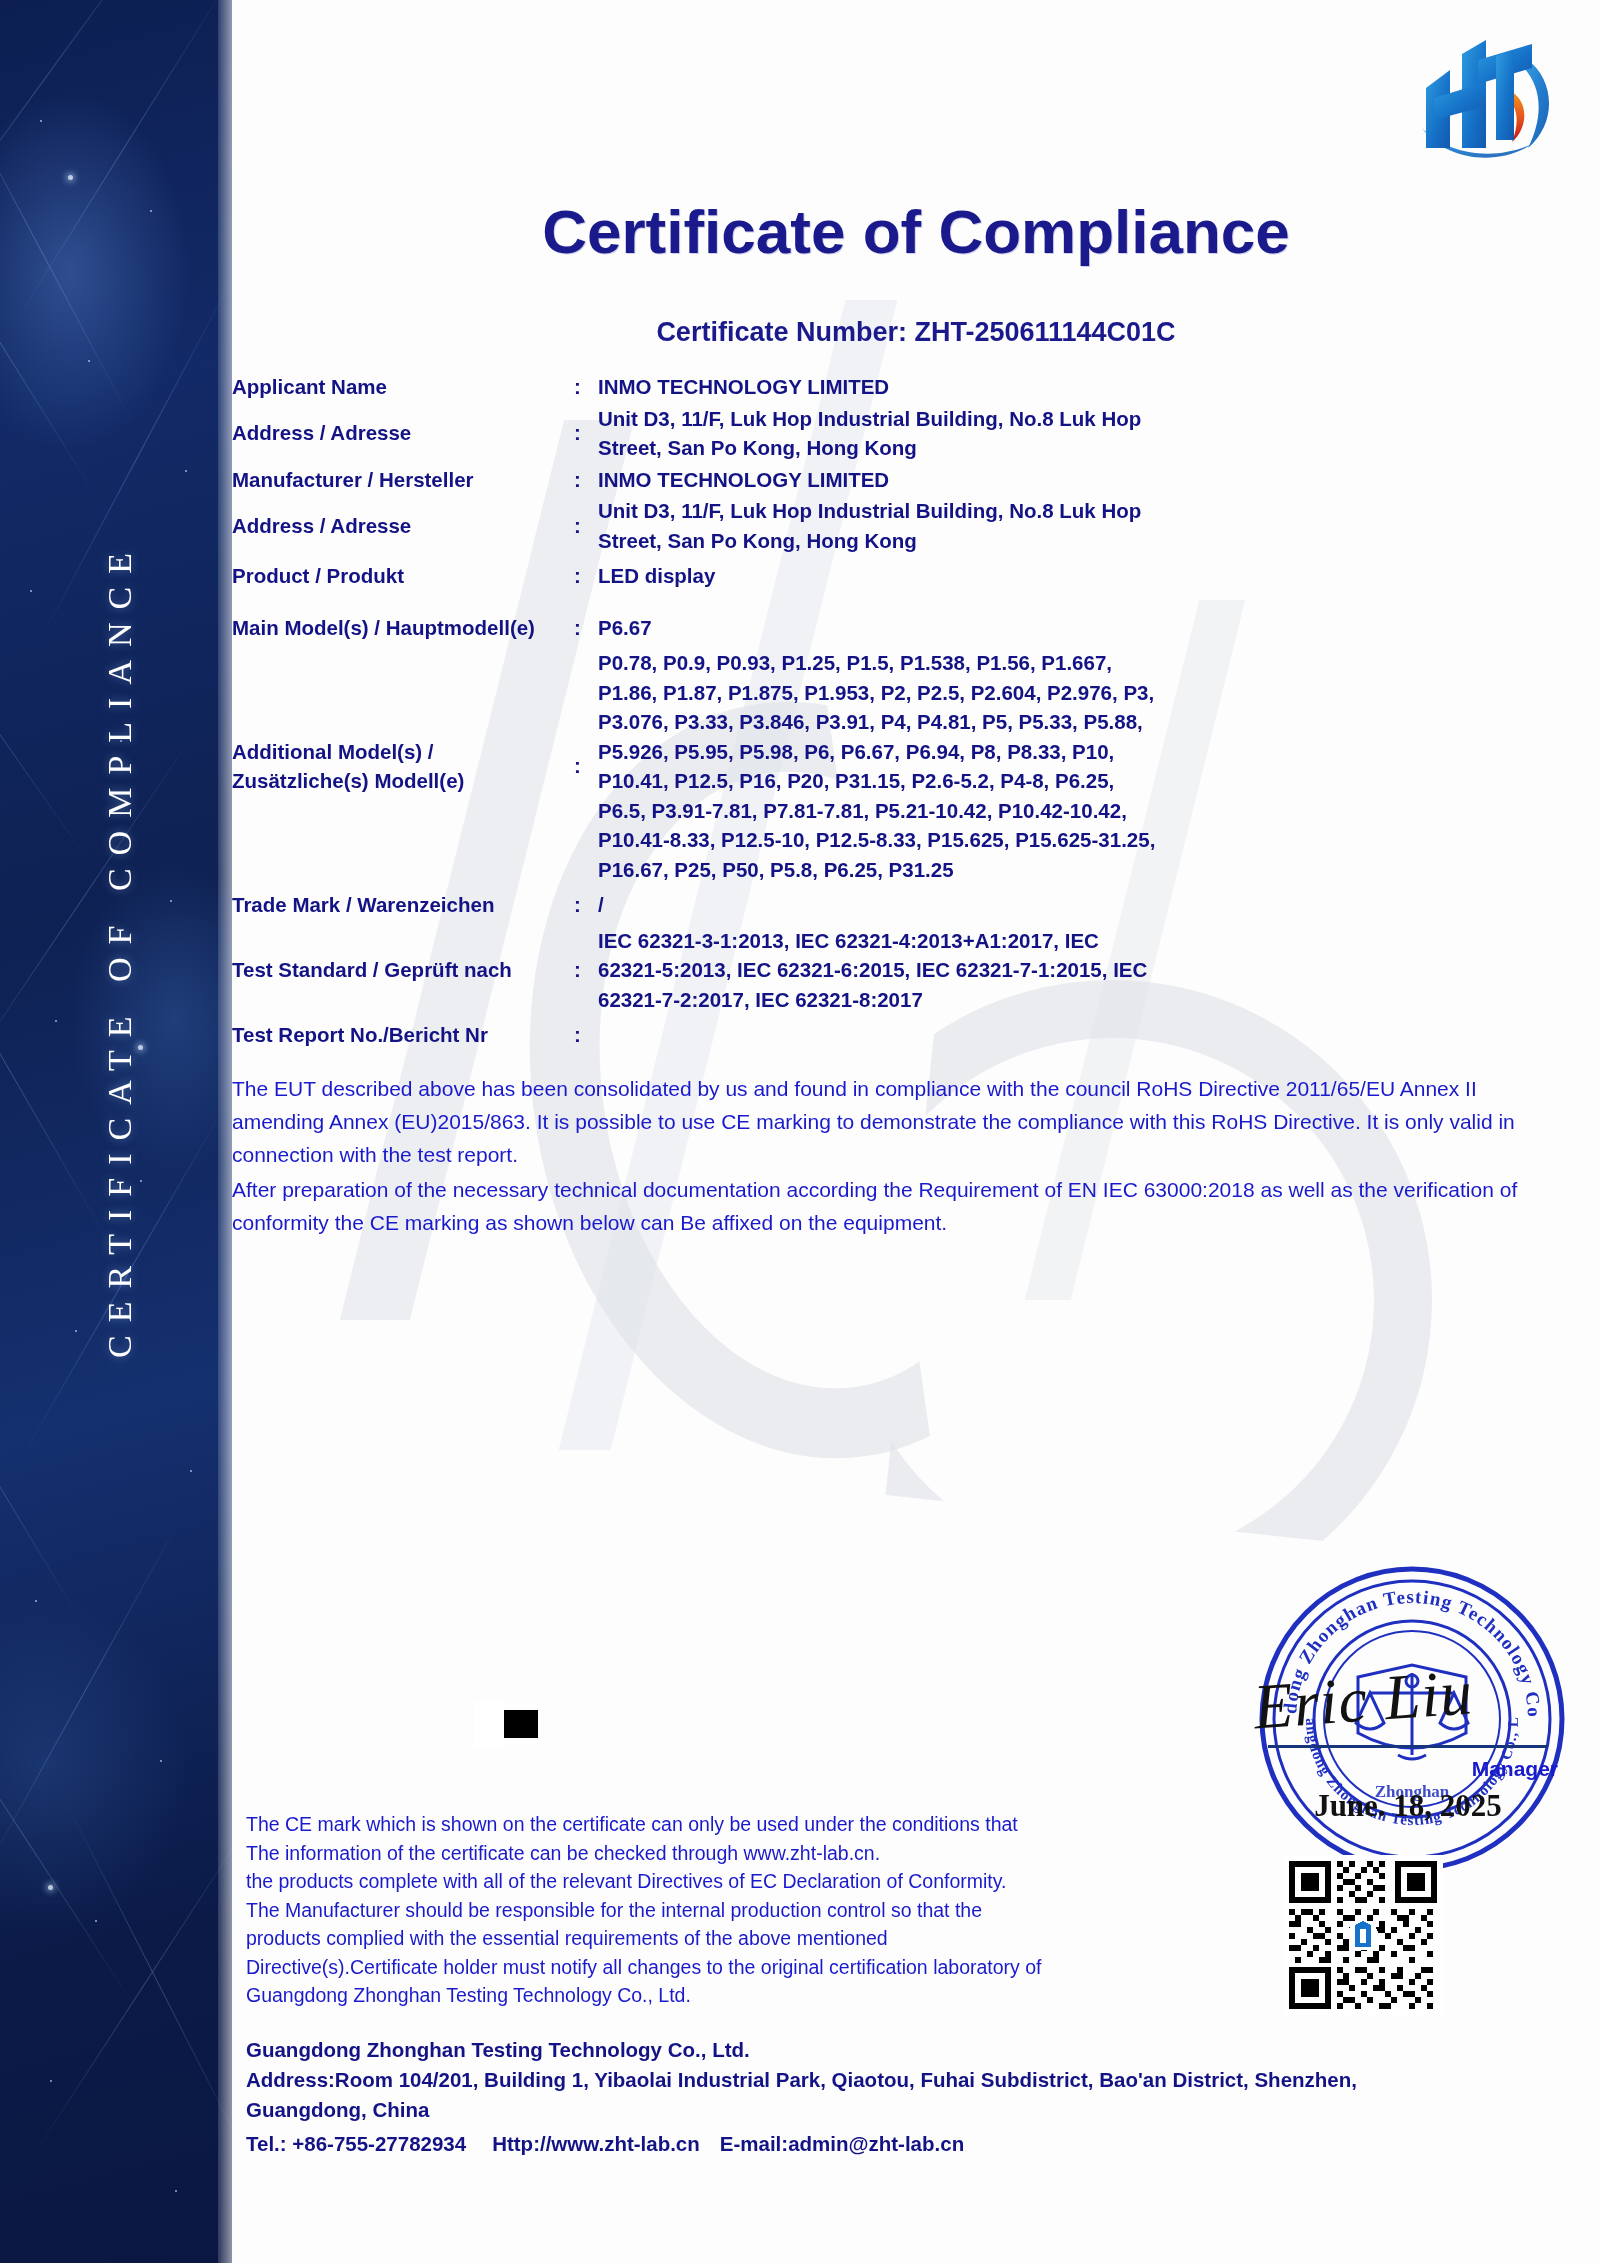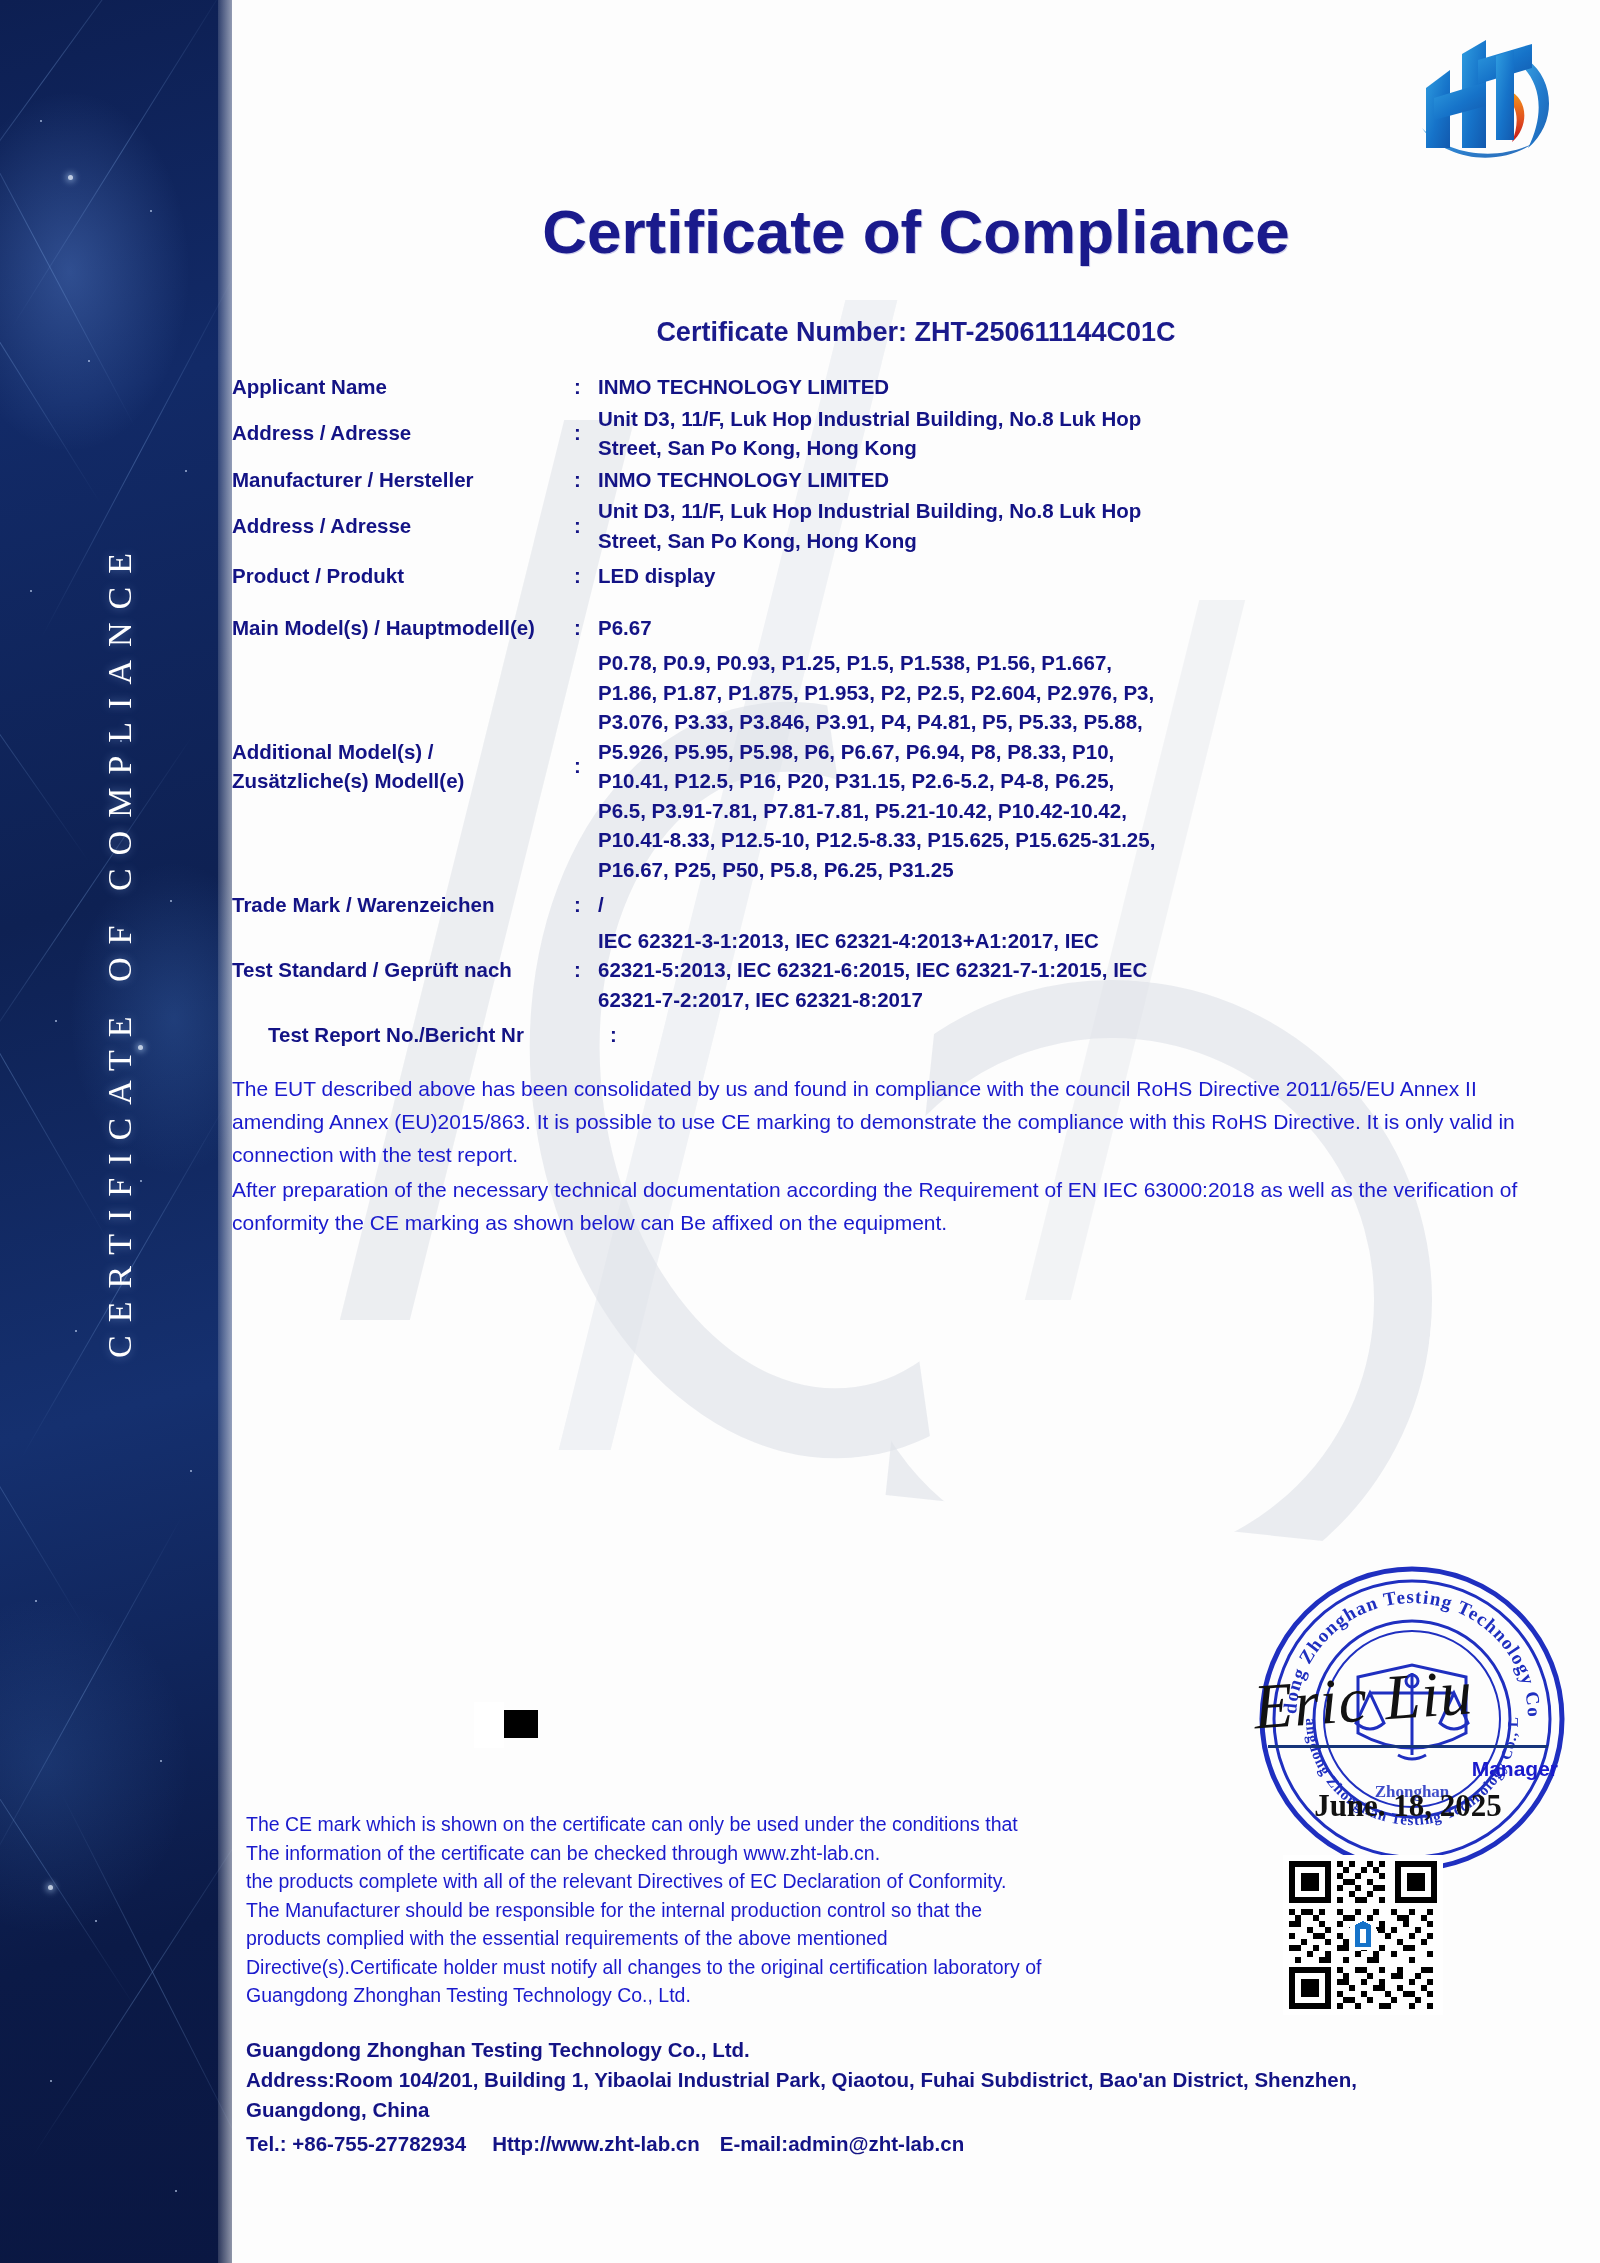--- a/index.html
+++ b/index.html
@@ -308,21 +308,21 @@
       <div class="frow" style="margin-top:6px;">
         <div class="flabel">Test Standard / Geprüft nach</div>
         <div class="fcolon">:</div>
         <div class="fvalue">
           <span class="ln2">IEC 62321-3-1:2013, IEC 62321-4:2013+A1:2017, IEC</span>
           <span class="ln2">62321-5:2013, IEC 62321-6:2015, IEC 62321-7-1:2015, IEC</span>
           <span class="ln2">62321-7-2:2017, IEC 62321-8:2017</span>
         </div>
       </div>
 
-      <div class="frow" style="margin-top:6px;margin-left:36px;">
+      <div class="frow" style="margin-top:6px;">
         <div class="flabel">Test Report No./Bericht Nr</div>
         <div class="fcolon">:</div>
       </div>
 
     </div>
 
     <div class="para">The EUT described above has been consolidated by us and found in compliance with the council RoHS Directive 2011/65/EU Annex II amending Annex (EU)2015/863. It is possible to use CE marking to demonstrate the compliance with this RoHS Directive. It is only valid in connection with the test report.</div>
     <div class="para para2">After preparation of the necessary technical documentation according the Requirement of EN IEC 63000:2018 as well as the verification of conformity the CE marking as shown below can Be affixed on the equipment.</div>
 
   </div>

